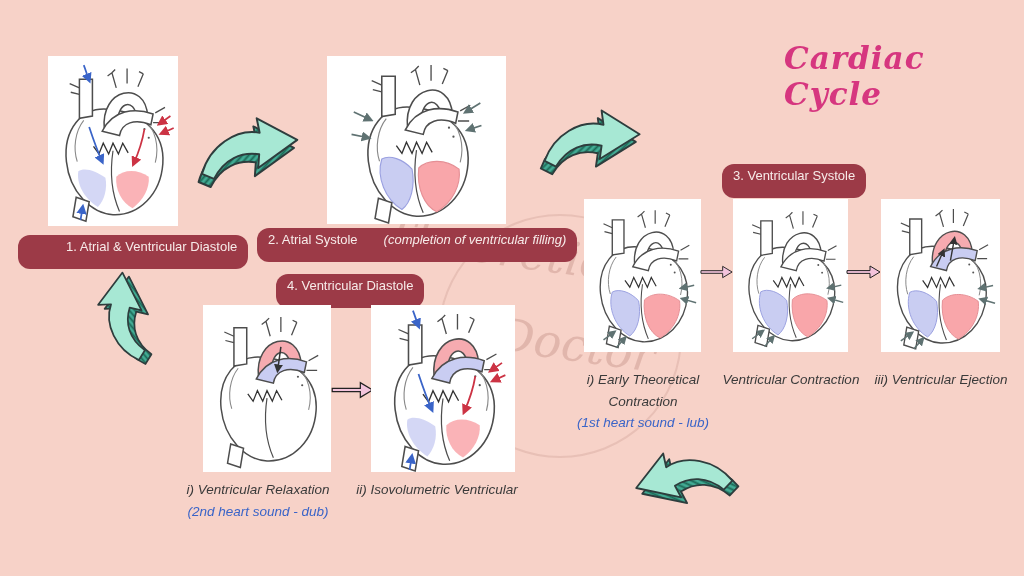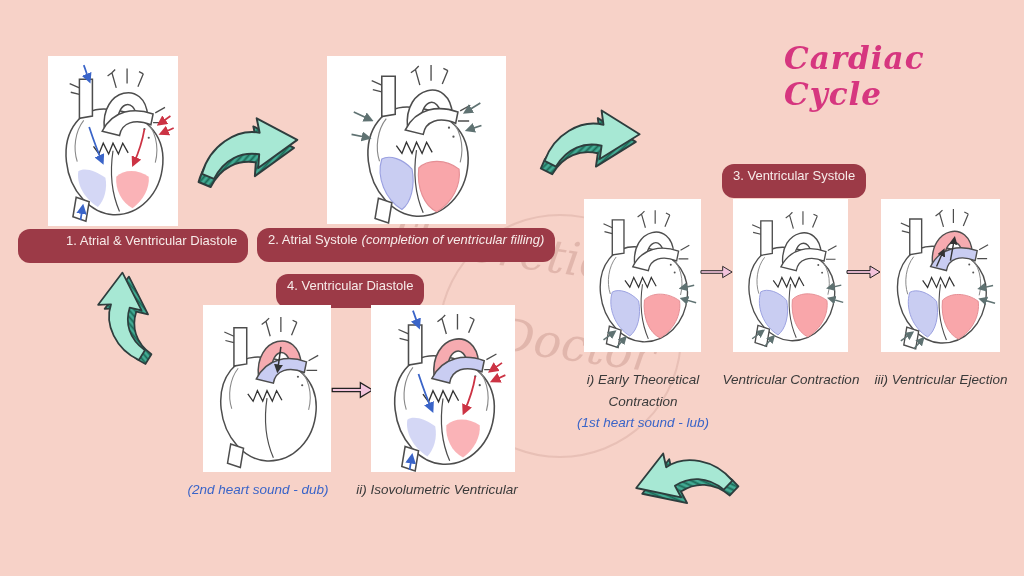--- a/index.html
+++ b/index.html
@@ -7,21 +7,21 @@
     width:1024px;height:576px;position:relative;overflow:hidden;
     background:var(--bg,#f7d2c8);
     font-family:"Liberation Sans", sans-serif;
   }
   .card{position:absolute;background:#ffffff;}
   .badge{
     position:absolute;background:var(--badge,#9c3a47);color:#f7ebe9;
     font-size:13px;line-height:24px;height:34px;padding:0 11px;
     border-radius:12px;white-space:nowrap;
   }
-  .badge .it{font-style:italic;padding-left:4px;}
+  .badge .it{font-style:italic;padding-left:4px;margin-left:22px;}
   .sub-label{
     position:absolute;text-align:center;color:var(--ink,#3a3a3a);
     font-style:italic;font-size:13.5px;line-height:21.5px;
   }
   .sound{color:var(--blue,#3a64c8);}
   .page-title{
     position:absolute;left:784px;top:40px;width:220px;
     font-family:"DejaVu Serif", serif;font-style:italic;font-weight:bold;
     font-size:31px;color:var(--accent,#d6367f);letter-spacing:1px;
   }
@@ -83,21 +83,21 @@
 <path d="M29,18 L41,18 L41,52 L29,54 Z" fill="#fff" stroke="#4d4d4d" stroke-width="1.4"></path>
 <path d="M29,26 L20,22 M29,32 L21,30" fill="none" stroke="#4d4d4d" stroke-width="1.2"></path>
 <path d="M26,127 L38,131 L35,149 L23,145 Z" fill="#fff" stroke="#4d4d4d" stroke-width="1.4"></path>
 <path d="M33,5 C35,10 36,14 38,19" stroke="#3a64c8" fill="none" stroke-width="1.6" marker-end="url(#mb_1)"></path>
       <path d="M30,148 L32,136" stroke="#3a64c8" fill="none" stroke-width="1.6" marker-end="url(#mb_1)"></path>
       <path d="M113,52 L103,59" stroke="#cc3344" fill="none" stroke-width="1.6" marker-end="url(#mr_1)"></path>
       <path d="M116,63 L105,68" stroke="#cc3344" fill="none" stroke-width="1.6" marker-end="url(#mr_1)"></path>
       <path d="M38,62 C42,74 46,85 50,94" stroke="#3a64c8" fill="none" stroke-width="1.6" marker-end="url(#mb_1)"></path>
       <path d="M89,64 C87,76 83,87 79,96" stroke="#cc3344" fill="none" stroke-width="1.6" marker-end="url(#mr_1)"></path>
 </svg></div>
-<div class="badge" style="left:18px;top:229px;padding-left:48px;">1.  Atrial &amp; Ventricular Diastole</div>
+<div class="badge" style="left:18px;top:235px;padding-left:48px;">1.  Atrial &amp; Ventricular Diastole</div>
 
 <div class="tarrow" style="left:196px;top:110px;width:110px;height:78px;transform:rotate(-4deg);">
   <svg viewBox="0 0 112 80">
     <defs>
       <pattern id="hp1" width="5" height="5" patternUnits="userSpaceOnUse" patternTransform="rotate(45)">
         <rect width="5" height="5" style="fill:var(--tealDark)"></rect>
         <line x1="2.5" y1="0" x2="2.5" y2="5" style="stroke:var(--tealHatch)" stroke-width="2"></line>
       </pattern>
     </defs>
     <path d="M4,62 C14,34 42,18 66,24 L64,9 L104,34 L62,60 L64,46 C46,42 28,48 16,68 Z" transform="translate(-4,8)" fill="url(#hp1)" stroke="#2e3d3d" stroke-width="2" stroke-linejoin="round"></path>
@@ -374,20 +374,21 @@
 <path d="M26,127 L38,131 L35,149 L23,145 Z" fill="#fff" stroke="#4d4d4d" stroke-width="1.4"></path>
 <path d="M33,5 C35,10 36,14 38,19" stroke="#3a64c8" fill="none" stroke-width="1.6" marker-end="url(#mb_7)"></path>
       <path d="M30,148 L32,136" stroke="#3a64c8" fill="none" stroke-width="1.6" marker-end="url(#mb_7)"></path>
       <path d="M113,52 L103,59" stroke="#cc3344" fill="none" stroke-width="1.6" marker-end="url(#mr_7)"></path>
       <path d="M116,63 L105,68" stroke="#cc3344" fill="none" stroke-width="1.6" marker-end="url(#mr_7)"></path>
       <path d="M38,62 C42,74 46,85 50,94" stroke="#3a64c8" fill="none" stroke-width="1.6" marker-end="url(#mb_7)"></path>
       <path d="M89,64 C87,76 83,87 79,96" stroke="#cc3344" fill="none" stroke-width="1.6" marker-end="url(#mr_7)"></path>
 </svg></div>
 
 <div class="sub-label" style="left:181px;top:479px;width:154px;">
+  <div>i) Ventricular Relaxation</div>
   <div class="sound">(2nd heart sound - dub)</div>
 </div>
 <div class="sub-label" style="left:355px;top:479px;width:164px;">
   <div>ii) Isovolumetric Ventricular</div>
 </div>
 
 <div class="tarrow" style="left:76px;top:268px;width:96px;height:92px;transform:rotate(-85deg);">
   <svg viewBox="0 0 112 80">
     <defs>
       <pattern id="hp4" width="5" height="5" patternUnits="userSpaceOnUse" patternTransform="rotate(45)">

